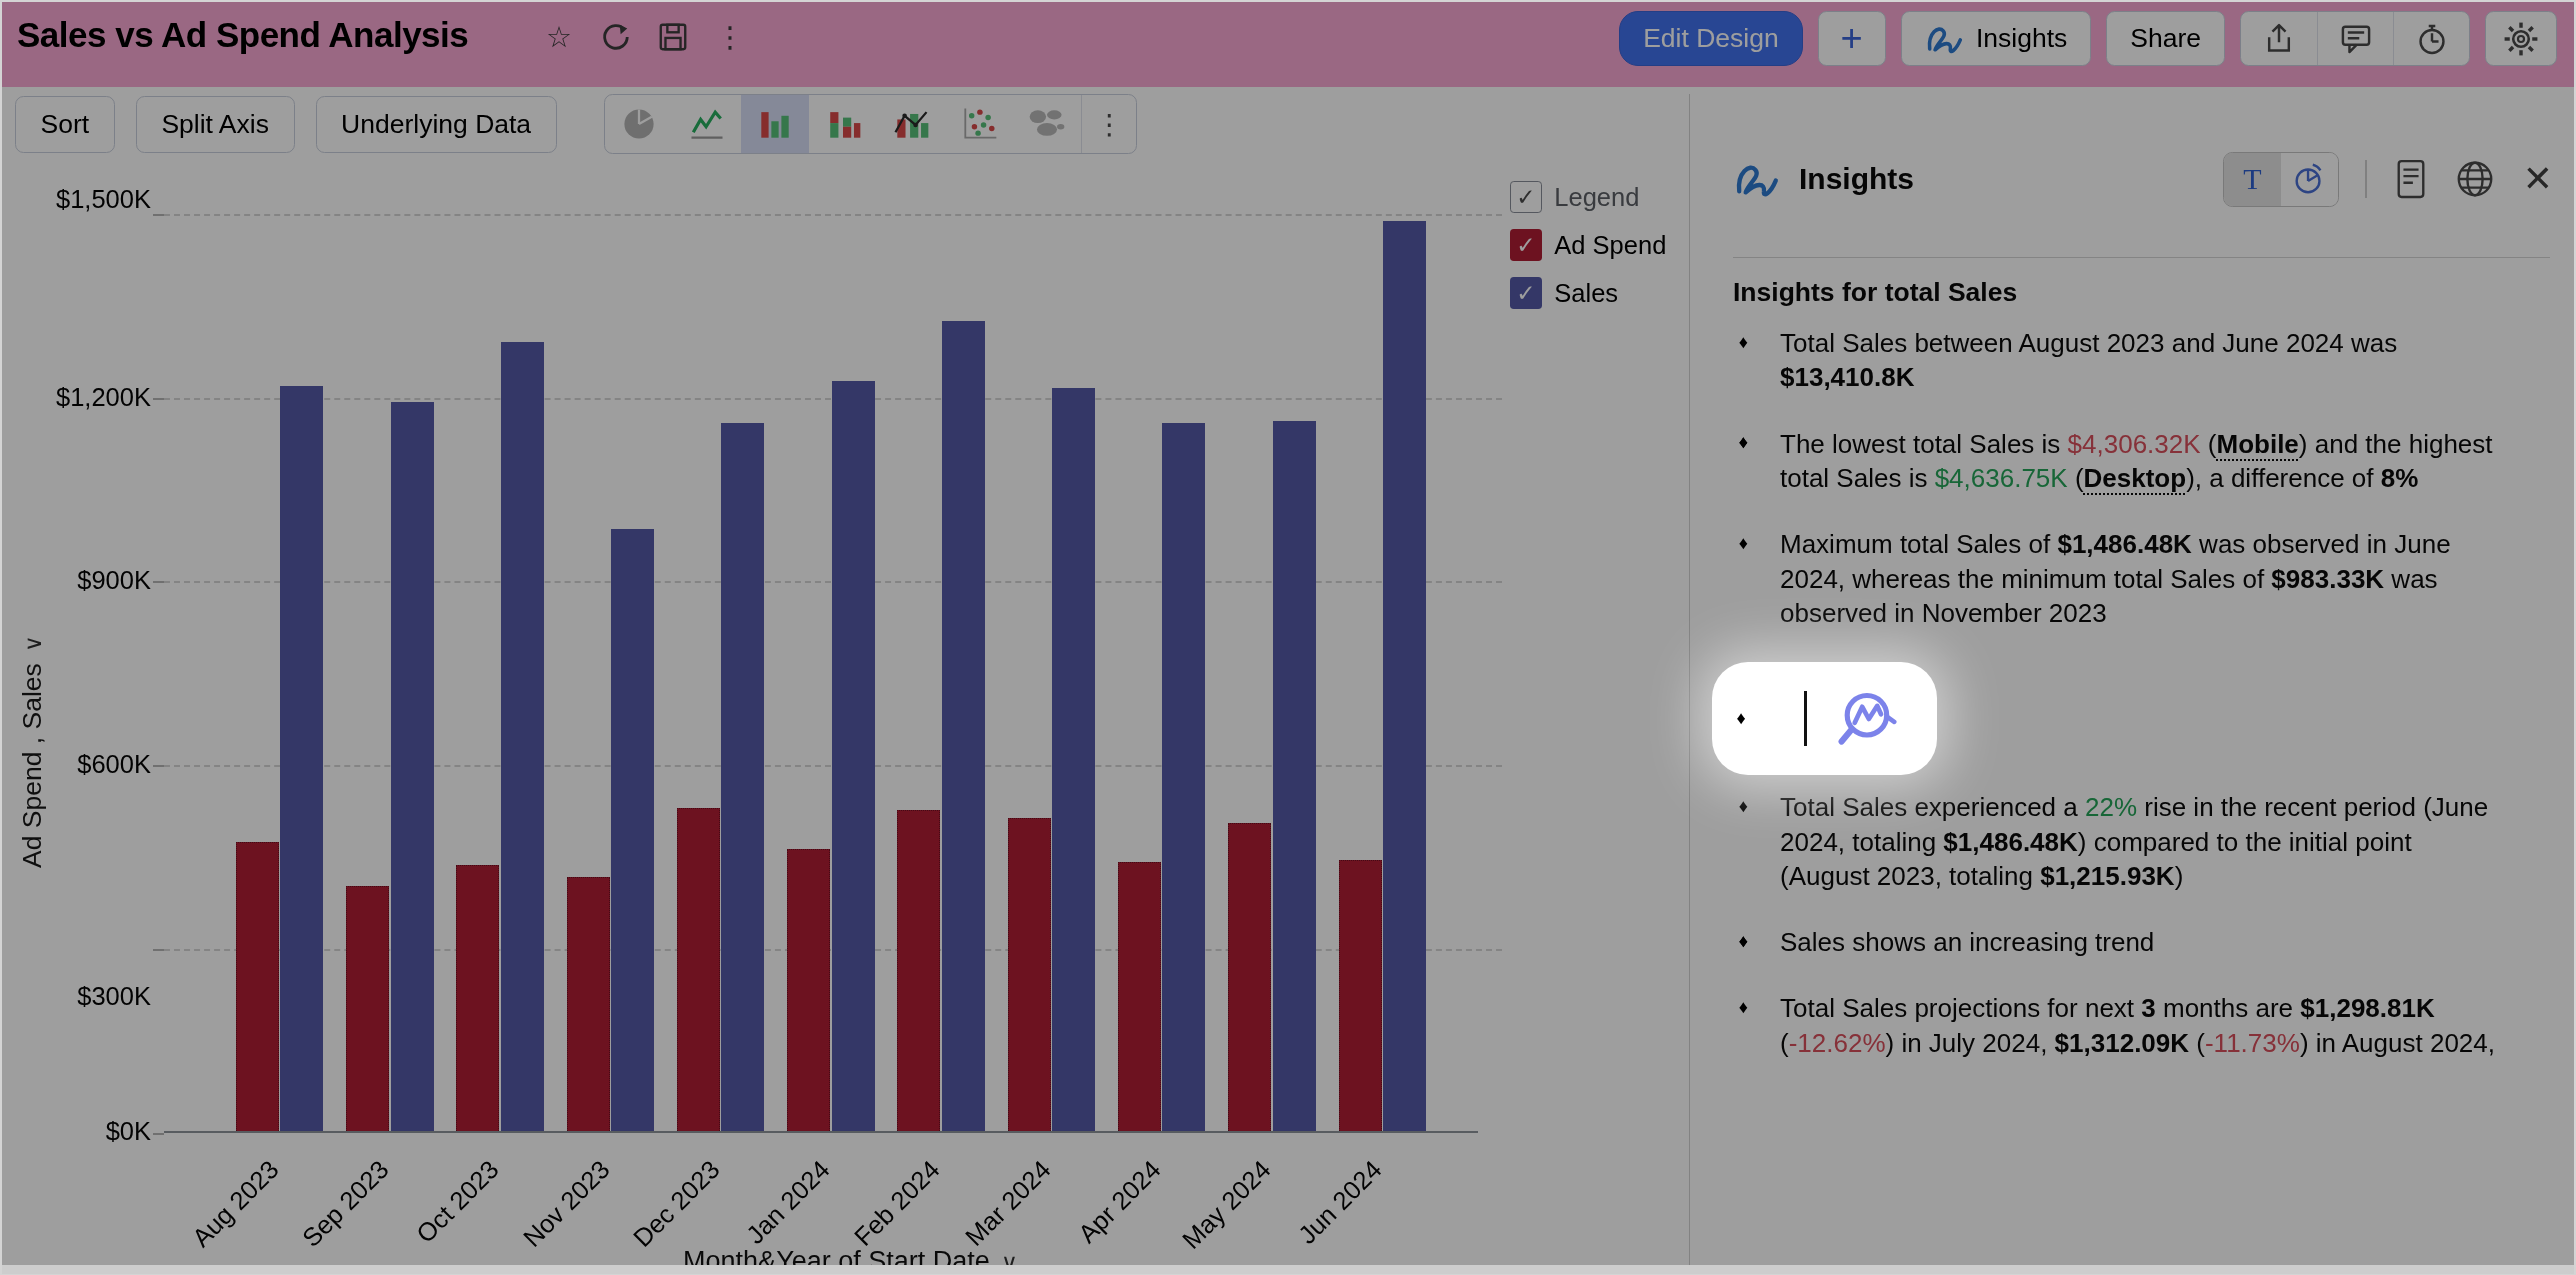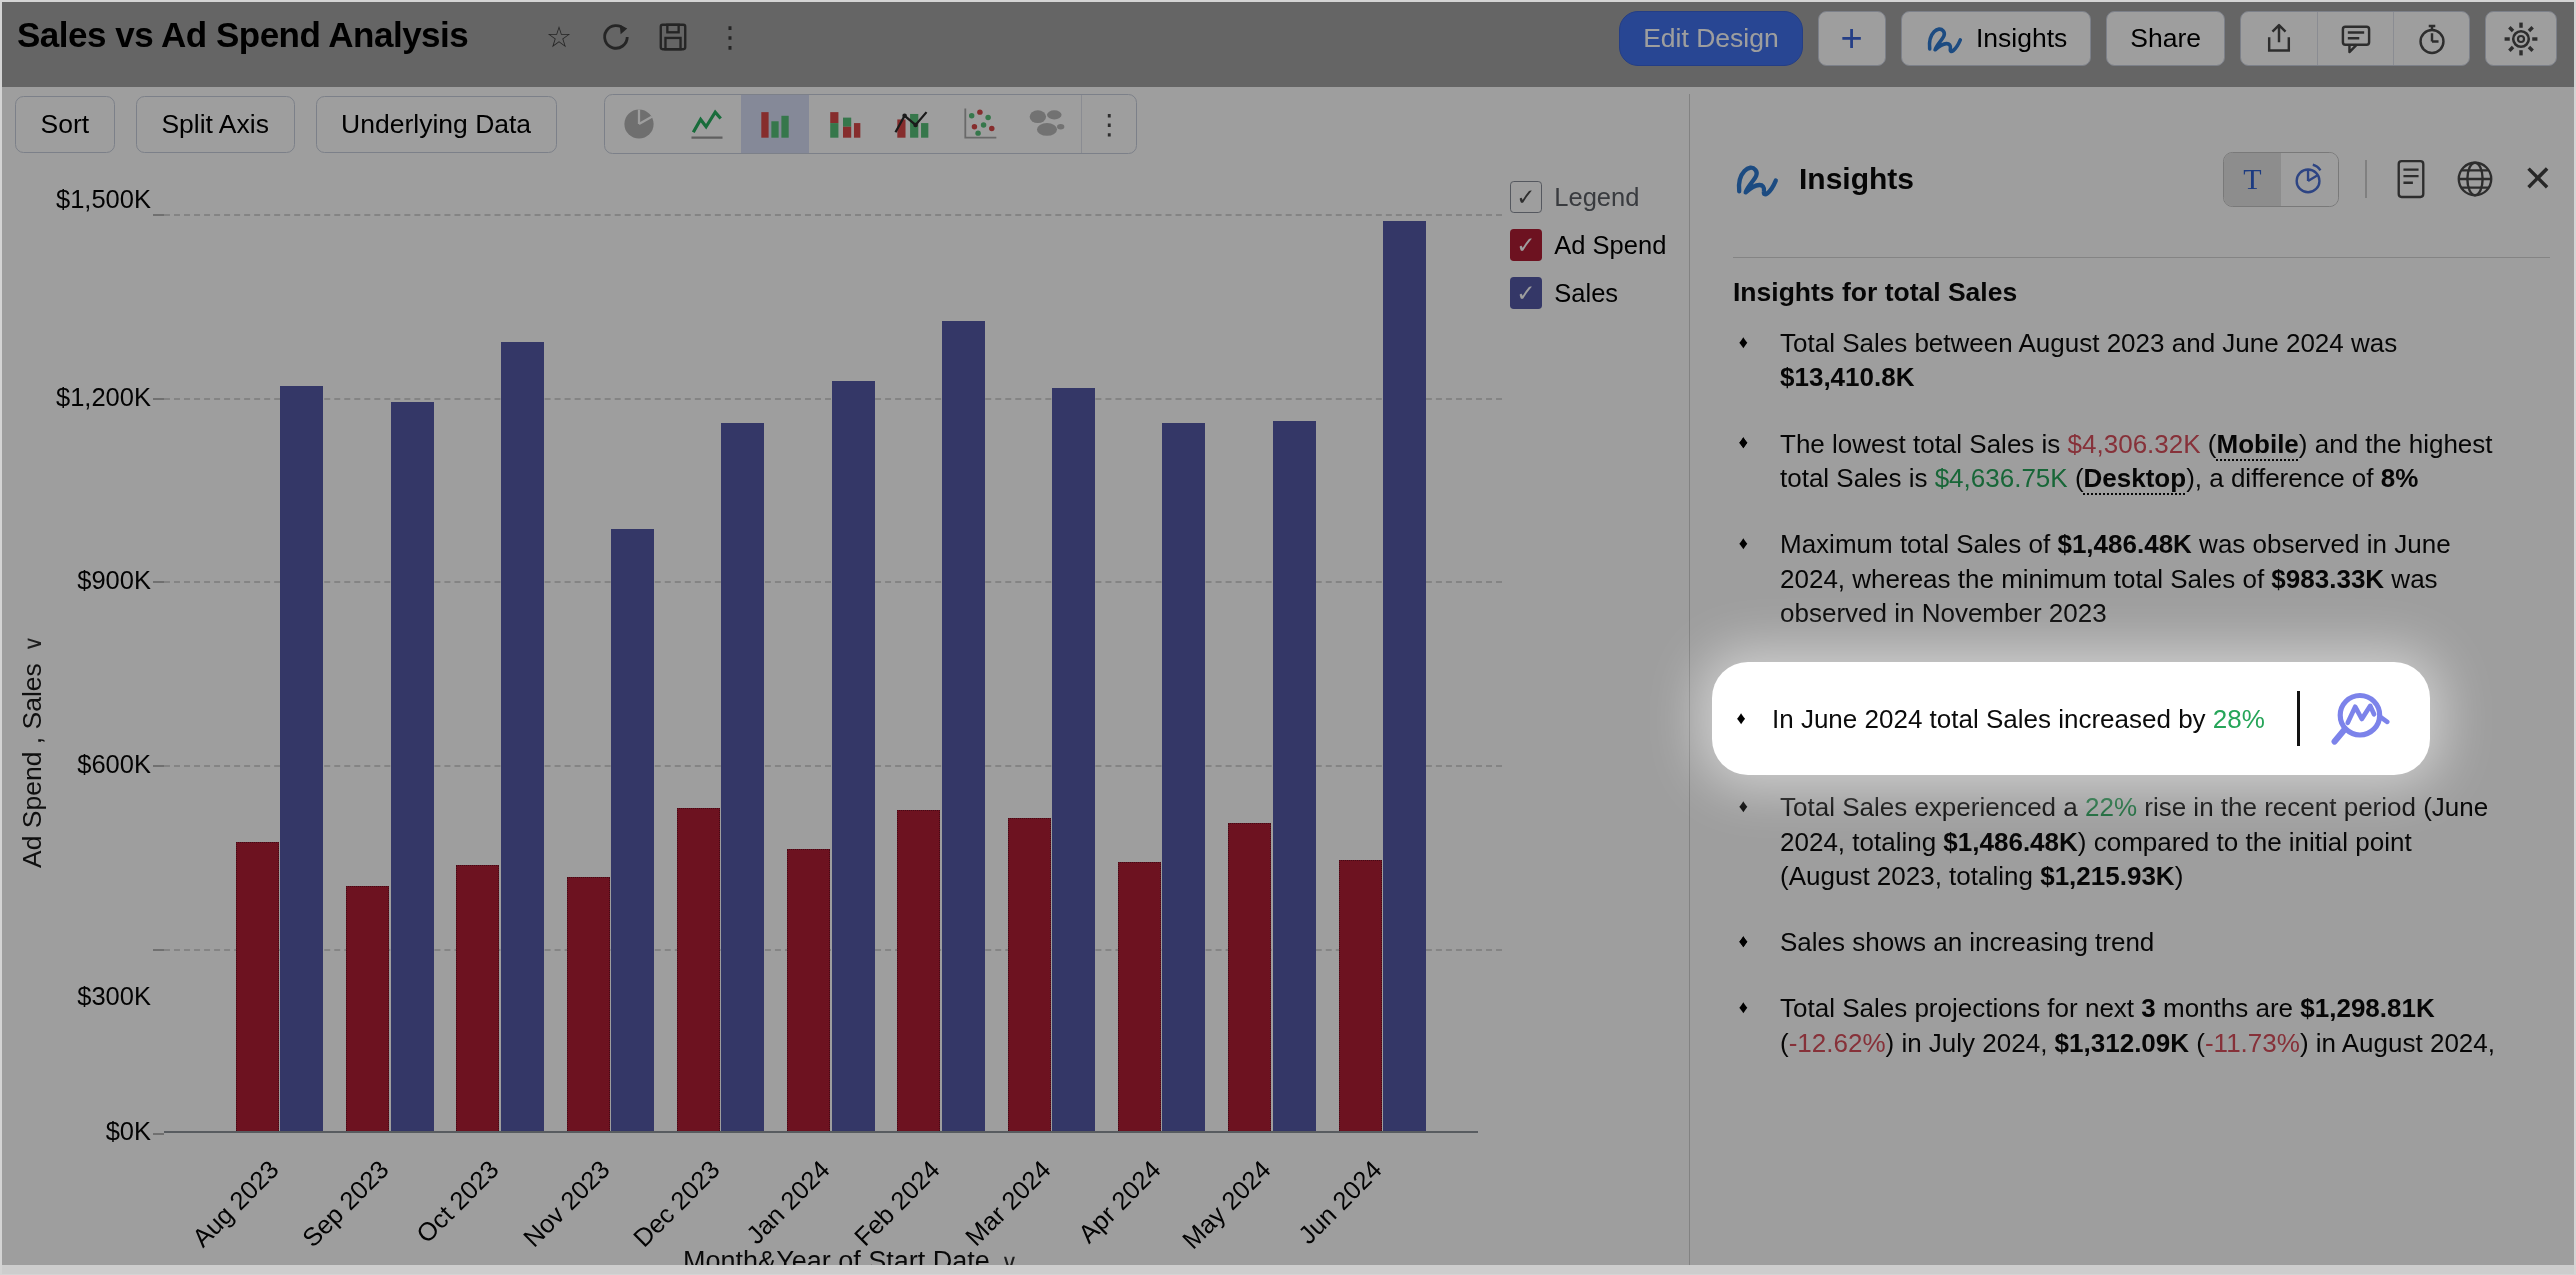--- a/index.html
+++ b/index.html
@@ -1,21 +1,21 @@
 <!DOCTYPE html>
 <html style="font-size:15px"><head>
 <meta charset="utf-8">
 <style>
   * { margin:0; padding:0; box-sizing:border-box; }
   html,body { width:2576px; height:1276px; overflow:hidden; }
   body { font-family:"Liberation Sans", sans-serif; background:#fff; }
   .page { position:relative; width:2576px; height:1276px; background:#ffffff; overflow:hidden; }
 
   
-  .page-header { position:absolute; top:0; left:0; right:0; height:87px; background:#a3a3a3; }
+  .page-header { position:absolute; top:0; left:0; right:0; height:87px; background:#f9a8d4; }
   .page-title { position:absolute; left:17px; top:15px; font-size:35px; font-weight:700; color:#000; letter-spacing:-0.5px; }
   .title-icons { position:absolute; left:546px; top:21px; display:flex; gap:26.5px; align-items:center; color:#3c3c3c; }
   .tico { font-size:29px; line-height:1; cursor:pointer; }
   .header-actions { position:absolute; right:19px; top:11.3px; display:flex; gap:15px; align-items:center; }
   .btn { height:55px; border:1.9px solid #c9cfdd; border-radius:8.5px; background:#fff; font-size:26.5px;
          display:flex; align-items:center; justify-content:center; padding:0 23px; color:#000; cursor:pointer; white-space:nowrap; }
   .btn-primary { background:#4172ed; border-color:#3a64d8; color:#fff;border-radius:19px; }
   .btn-plus { width:68px; padding:0; color:#3a64d8; font-size:38px; font-weight:400; }
   .btn-insights { gap:11.3px; }
   .icon-strip { display:flex; align-items:stretch; border:1.9px solid #c9cfdd; border-radius:8.5px; height:55px; overflow:hidden; background:#fff; }
@@ -354,21 +354,20 @@
     </div>
     <div class="ins-divider"></div>
     <div class="ins-section-title">Insights for total Sales</div>
     <ul class="ins-list" id="insight-list">
         <li><span class="diamond">♦</span><span><span>Total Sales between August 2023 and June 2024 was </span><span class="seg-b">$13,410.8K</span></span></li>
         <li><span class="diamond">♦</span></li>
         <li><span class="diamond">♦</span><span><span>The lowest total Sales is </span><span class="seg-r">$4,306.32K</span><span> (</span><span class="seg-bu">Mobile</span><span>) and the highest total Sales is </span><span class="seg-g">$4,636.75K</span><span> (</span><span class="seg-bu">Desktop</span><span>), a difference of </span><span class="seg-b">8%</span></span></li>
         <li><span class="diamond">♦</span><span><span>Maximum total Sales of </span><span class="seg-b">$1,486.48K</span><span> was observed in June 2024, whereas the minimum total Sales of </span><span class="seg-b">$983.33K</span><span> was observed in November 2023</span></span></li>
         <li class="spotlight">
           <span class="diamond">♦</span>
-          <span><span>In June 2024 total Sales increased by </span><span class="seg-g">28%</span></span>
           <span class="caret"></span>
     <svg width="62" height="62" viewBox="0 0 66 66">
       <circle cx="34" cy="29" r="21" fill="none" stroke="#7c83ea" stroke-width="5.5"></circle>
       <polyline points="21,37 29,20 36,33 45,19 49,28" fill="none" stroke="#7c83ea" stroke-width="5" stroke-linecap="round" stroke-linejoin="round"></polyline>
       <path d="M17 45 L7 57" stroke="#7c83ea" stroke-width="6.5" stroke-linecap="round"></path>
       <path d="M56 31 L63 36" stroke="#7c83ea" stroke-width="5" stroke-linecap="round"></path>
     </svg>
   </li>
         <li><span class="diamond">♦</span><span><span>Total Sales experienced a </span><span class="seg-g">22%</span><span> rise in the recent period (June 2024, totaling </span><span class="seg-b">$1,486.48K</span><span>) compared to the initial point (August 2023, totaling </span><span class="seg-b">$1,215.93K</span><span>)</span></span></li>
         <li><span class="diamond">♦</span></li>

